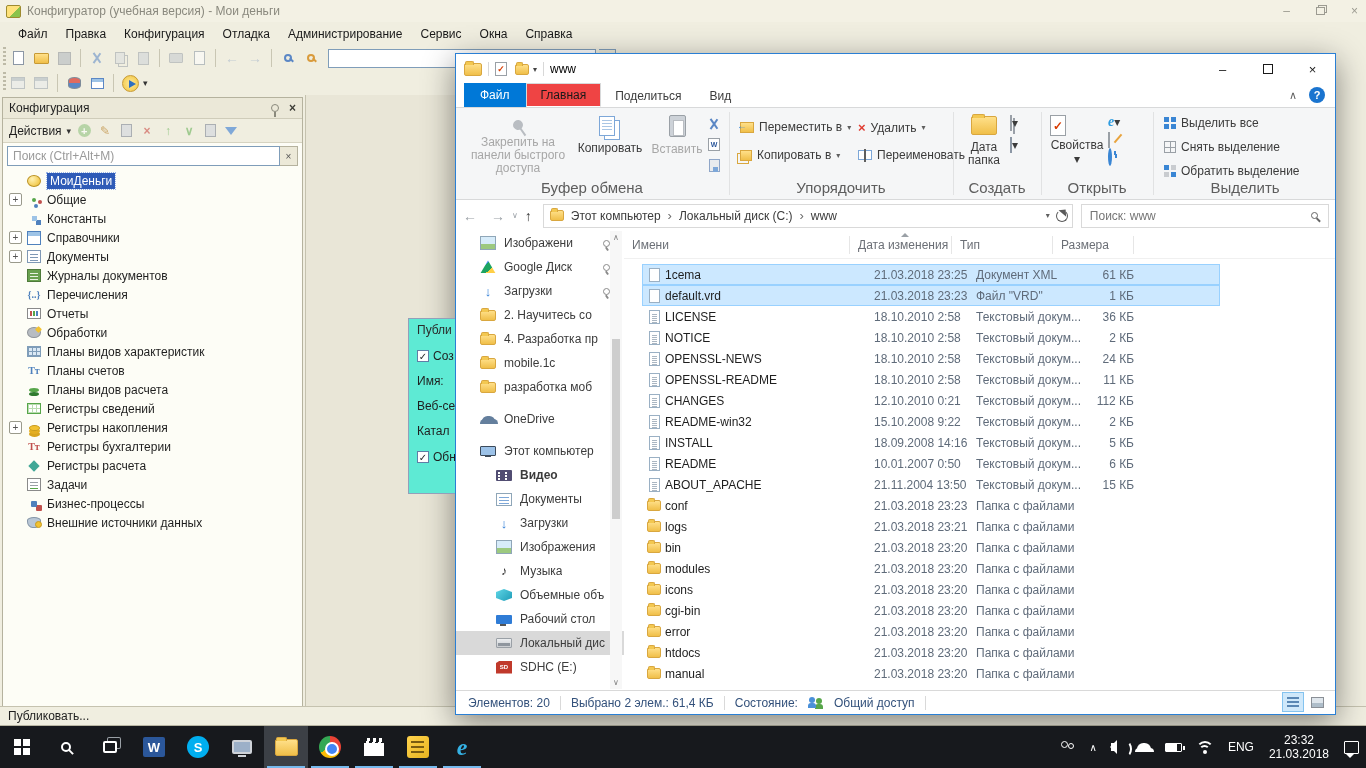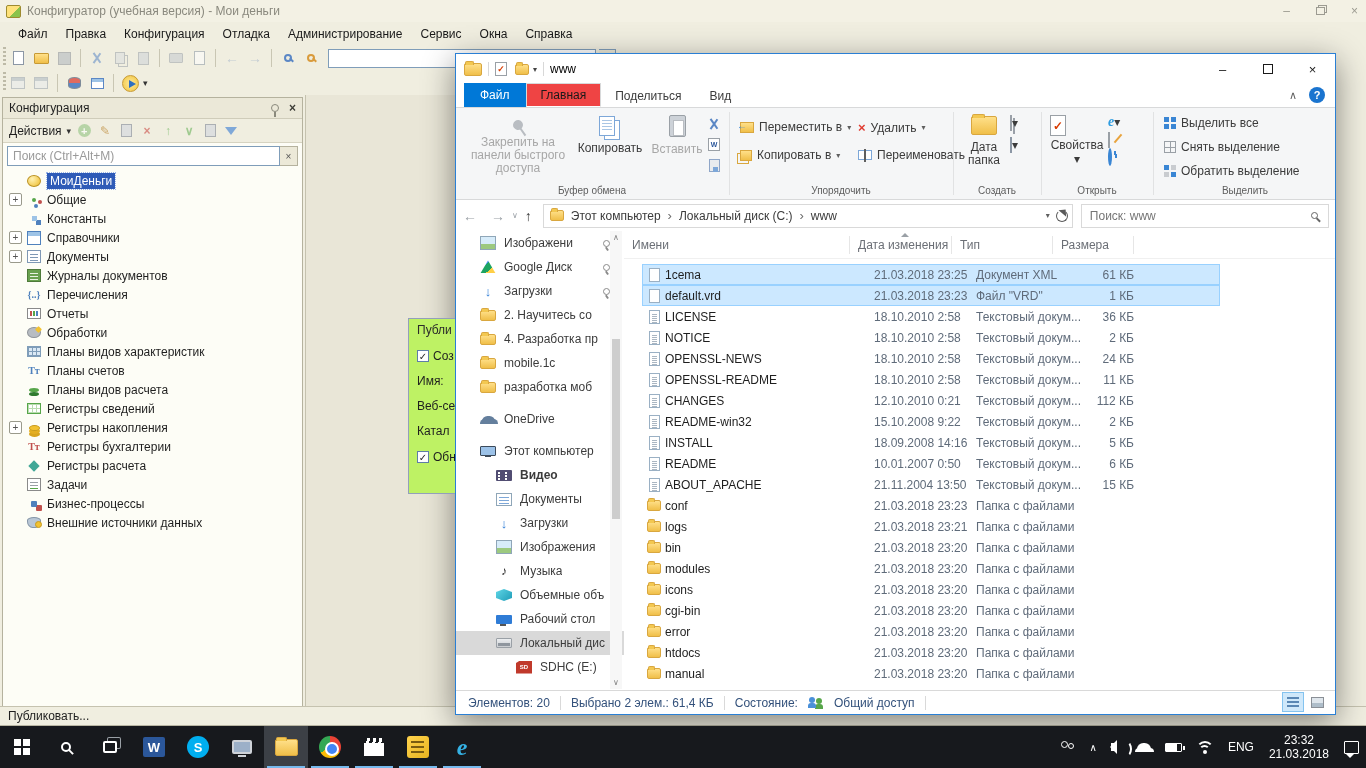--- a/index.html
+++ b/index.html
@@ -91,21 +91,21 @@
 .ti-accumreg::before{content:'';width:9px;height:4px;border-radius:50%;background:#f2c231;border:1px solid #c79a1f;box-shadow:0 3px 0 #e3ae22,0 6px 0 #d8a41e}
 .ti-calcreg::before{content:'';width:8px;height:8px;background:#3fa796;transform:rotate(45deg)}
 .ti-bp::before{content:'';width:6px;height:6px;background:#4f81bd;border-radius:1px;box-shadow:5px 4px 0 #c0504d}
 .ti-task{width:11px;height:13px;background:#fff;border:1px solid #8a8a8a}
 .ti-task::before{content:'';position:absolute;left:2px;right:2px;top:3px;height:1px;background:#9aa0a6;box-shadow:0 3px 0 #9aa0a6,0 6px 0 #57a64a}
 .ti-extsrc{width:11px;height:11px;border-radius:50% 50% 40% 40%/30% 30% 60% 60%;background:#b9c7d6;border:1px solid #8596a8}
 .ti-extsrc::after{content:'';position:absolute;width:5px;height:5px;border-radius:50%;background:#f2c231;right:-2px;bottom:-1px;border:1px solid #c79a1f}
 #onec-status{position:absolute;left:0;bottom:0;width:100%;height:19px;background:#f0eee0;border-top:1px solid #c5c2af;font-size:12px;color:#1f1f1f;display:flex;align-items:center;padding-left:8px}
 
 
-#pub-dialog{position:absolute;left:408px;top:318px;width:47px;height:176px;background:#bef264;border:1px solid #93a0ba;border-right:none;overflow:hidden;font-size:12px;color:#1f1f1f;z-index:3}
+#pub-dialog{position:absolute;left:408px;top:318px;width:47px;height:176px;background:#5eead4;border:1px solid #93a0ba;border-right:none;overflow:hidden;font-size:12px;color:#1f1f1f;z-index:3}
 #pub-dialog .dlg-title{height:22px;padding:4px 0 0 8px;white-space:nowrap;color:#2b2b2b}
 .dlg-row{position:absolute;left:8px;white-space:nowrap;display:flex;align-items:center;gap:4px}
 .chk{width:12px;height:12px;background:#fff;border:1px solid #5f7ea6;flex:0 0 12px;display:flex;align-items:center;justify-content:center;font-size:10px;color:#1f1f1f}
 
 
 #exp{position:absolute;left:455px;top:53px;width:881px;height:662px;background:#fff;border:1px solid #2a7fd4;box-shadow:0 8px 30px rgba(0,0,0,.45);z-index:2}
 #exp-title{position:absolute;left:0;top:0;right:0;height:30px;background:#fff;display:flex;align-items:center;padding-left:8px;font-size:12px;color:#000}
 .qat-sep{width:1px;height:14px;background:#d8d8d8;margin:0 6px}
 .fold{background:linear-gradient(#ffe08a,#f0bf49);border:1px solid #d9a73f;border-radius:2px;position:relative}
 .fold::before{content:'';position:absolute;top:-3px;left:0;width:45%;height:3px;background:#f3c851;border:1px solid #d9a73f;border-bottom:none;border-radius:2px 2px 0 0}
@@ -118,21 +118,21 @@
 .maxbox{width:10px;height:10px;border:1px solid #1a1a1a}
 #exp-tabs{position:absolute;left:0;top:30px;right:0;height:24px;background:#fff;border-bottom:1px solid #d8d9da;display:flex;align-items:flex-end;font-size:12px}
 .tab{padding:4px 14px;color:#3b3b3b}
 .tab.file{background:#0078d7;color:#fff;margin-left:8px;padding:5px 16px}
 .tab.active{background:#ef4444;border:1px solid #d8d9da;border-bottom:1px solid #fff;color:#1a1a1a}
 #tabs-right{position:absolute;right:10px;top:33px;display:flex;align-items:center;gap:12px}
 #tabs-right .chev{color:#5f5f5f;font-size:11px}
 #tabs-right .help{width:16px;height:16px;border-radius:50%;background:#1a74cf;color:#fff;font-size:11px;font-weight:bold;display:flex;align-items:center;justify-content:center}
 #exp-ribbon{position:absolute;left:0;top:54px;right:0;height:92px;background:#f5f6f7;border-bottom:1px solid #d8d9da;font-size:12px;color:#3b3b3b}
 .rb-sep{position:absolute;top:4px;bottom:4px;width:1px;background:#e1e2e3}
-.rb-gname{position:absolute;bottom:3px;left:0;right:0;text-align:center;color:#5d5d5d;font-size:10px}
+.rb-gname{position:absolute;bottom:3px;left:0;right:0;text-align:center;color:#5d5d5d;font-size:15px}
 .rb-group{position:absolute;top:0;bottom:0}
 .rb-big{position:absolute;top:6px;text-align:center}
 .rb-big .rb-lbl{display:block;margin-top:3px;line-height:13px}
 .rb-lbl.dis{color:#a7a7a7}
 .rico{display:inline-block}
 .pin-ico{width:10px;height:10px;border-radius:50%;background:#b9bdc2;position:relative;margin-top:6px;transform:rotate(-35deg)}
 .pin-ico::after{content:'';position:absolute;left:4px;top:9px;width:2px;height:9px;background:#b9bdc2}
 .copy-ico{width:16px;height:20px;background:#fff;border:1px solid #7da7d8;box-shadow:5px 4px 0 -1px #fff,5px 4px 0 0 #7da7d8;margin:2px 6px 0 0;position:relative}
 .copy-ico::before{content:'';position:absolute;left:2px;right:2px;top:3px;height:1px;background:#aac6e4;box-shadow:0 3px 0 #aac6e4,0 6px 0 #aac6e4,0 9px 0 #aac6e4}
 .paste-ico{width:17px;height:22px;background:#cdd2d8;border:1px solid #9aa0a6;border-radius:2px;position:relative;margin-top:1px}
@@ -753,21 +753,21 @@
             <span class="lbl">Объемные объ</span>
           </div>
           <div class="nav-item" style="padding-left: 40px;">
             <span class="nico ni-desktop"></span>
             <span class="lbl">Рабочий стол</span>
           </div>
           <div class="nav-item sel" style="padding-left: 40px;">
             <span class="nico ni-disk"></span>
             <span class="lbl">Локальный дис</span>
           </div>
-          <div class="nav-item" style="padding-left: 60px;">
+          <div class="nav-item" style="padding-left: 40px;">
             <span class="nico ni-sdcard">SD</span>
             <span class="lbl">SDHC (E:)</span>
           </div>
         </div>
       <div id="nav-scroll">
         <span class="sarr" style="top:2px">∧</span>
         <div class="thumb" style="top:108px;height:180px"></div>
         <span class="sarr" style="bottom:2px">∨</span>
       </div>
     </div>

